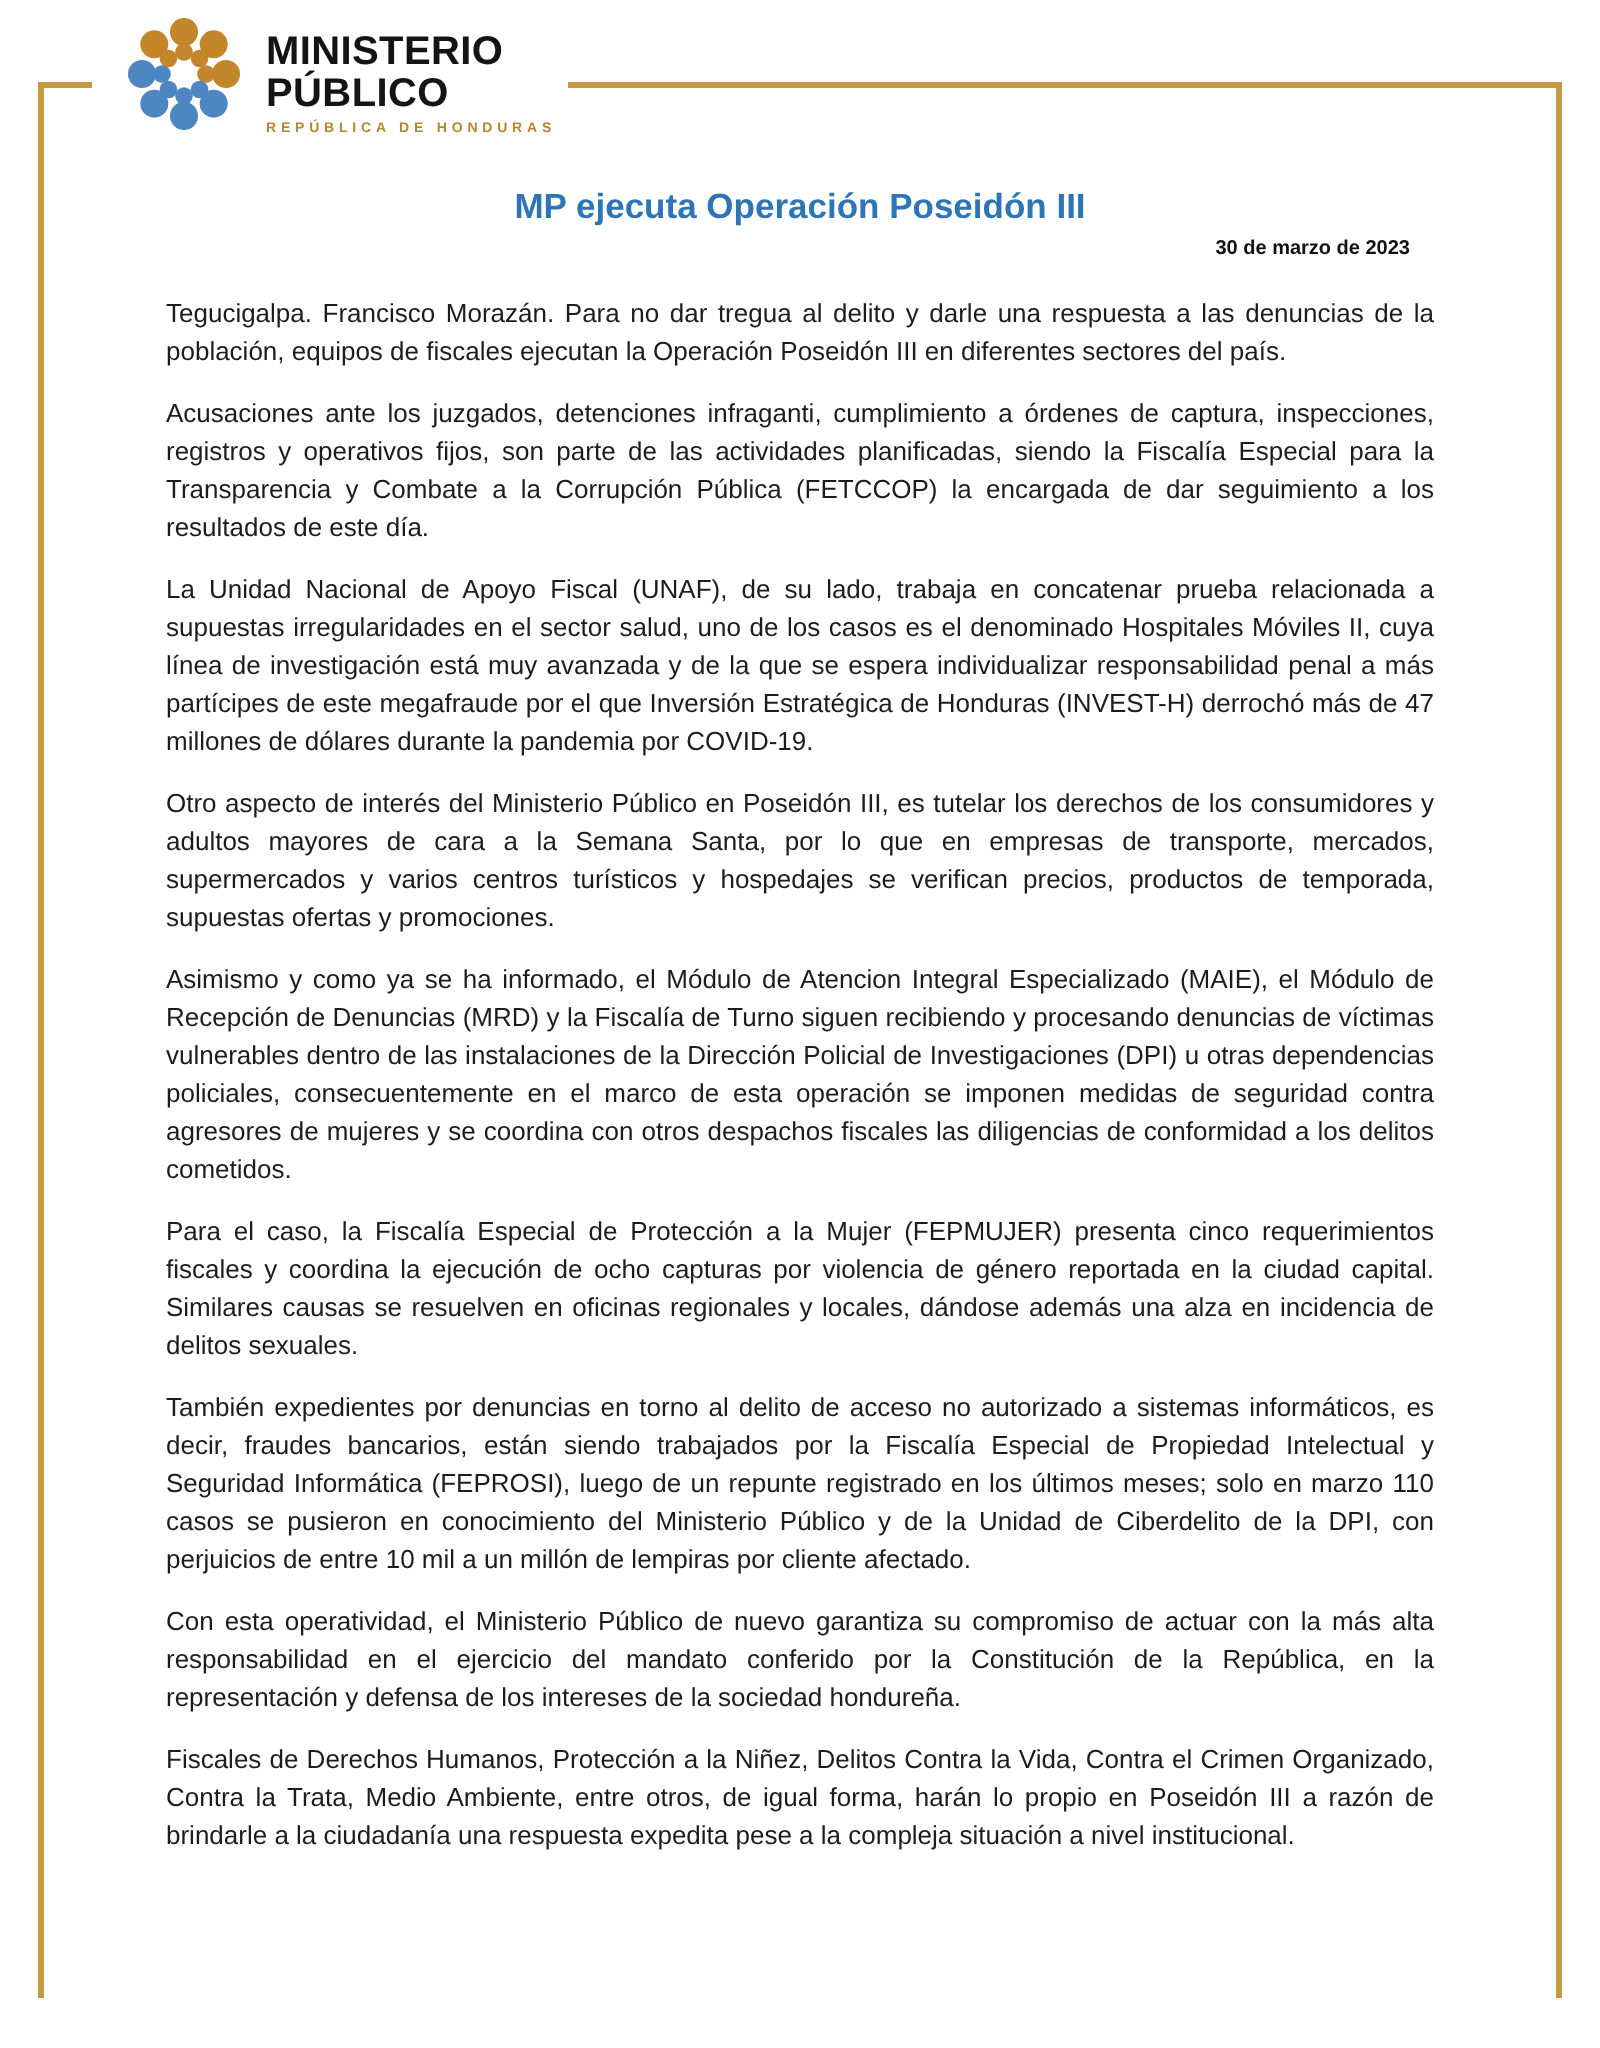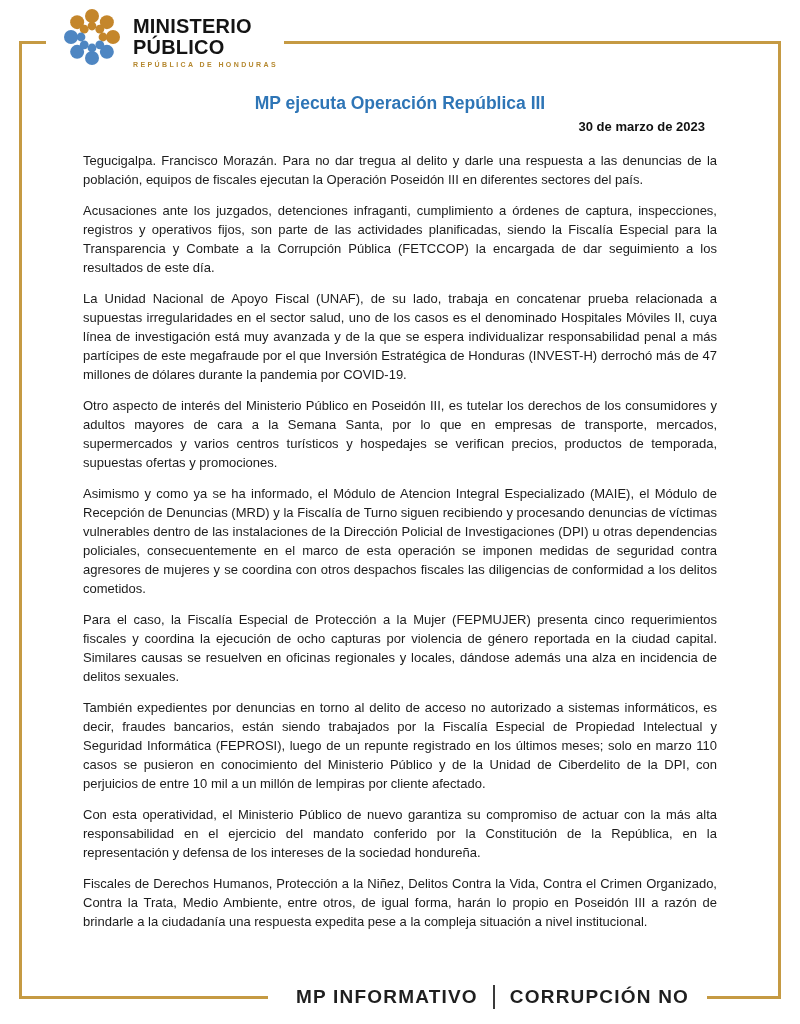--- a/index.html
+++ b/index.html
@@ -23,21 +23,21 @@
   
   .logo { position: absolute; left: 54px; top: 5px; display: flex; align-items: center; gap: 9px; background: #fff; padding: 0 6px; }
   .logo svg { width: 64px; height: 64px; }
   .logo-text { padding-top: 10px; }
   .logo-line { font-size: 20px; font-weight: bold; line-height: 21px; letter-spacing: 0.2px; color: #141414; }
   .logo-sub  { font-size: 7px; font-weight: bold; letter-spacing: 2.4px; color: #b5882f; margin-top: 3px; }
 
   
   .main { position: absolute; left: 83px; top: 0; width: 634px; }
   .title { margin-top: 93px; text-align: center; font-size: 17.5px; font-weight: bold; color: #2e75b6; }
-  .date  { text-align: right; font-size: 13px; font-weight: bold; margin: 5px 12px 0 0; color: #111; }
+  .date  { text-align: right; font-size: 10px; font-weight: bold; margin: 5px 12px 0 0; color: #111; }
 
   .article { margin-top: 17px; }
   .para {
     font-size: 13px; line-height: 19px;
     text-align: justify;
     margin-bottom: 12px;
     color: #1c1c1c;
   }
   .para strong { font-weight: normal; }
 
@@ -81,36 +81,29 @@
       <circle cx="21" cy="32" r="4.4" fill="#4e86c2"></circle>
     </svg>
     <div class="logo-text">
       <div class="logo-line">MINISTERIO</div>
       <div class="logo-line">PÚBLICO</div>
       <div class="logo-sub">REPÚBLICA DE HONDURAS</div>
     </div>
   </div>
 
   <div class="main">
-    <div class="title">MP ejecuta Operación República III</div>
+    <div class="title">MP ejecuta Operación Poseidón III</div>
     <div class="date">30 de marzo de 2023</div>
     <div class="article">
         <p class="para"><strong>Tegucigalpa. Francisco Morazán.</strong> Para no dar tregua al delito y darle una respuesta a las denuncias de la población, equipos de fiscales ejecutan la Operación Poseidón III en diferentes sectores del país.</p>
         <p class="para">Acusaciones ante los juzgados, detenciones infraganti, cumplimiento a órdenes de captura, inspecciones, registros y operativos fijos, son parte de las actividades planificadas, siendo la Fiscalía Especial para la Transparencia y Combate a la Corrupción Pública (FETCCOP) la encargada de dar seguimiento a los resultados de este día.</p>
         <p class="para">La Unidad Nacional de Apoyo Fiscal (UNAF), de su lado, trabaja en concatenar prueba relacionada a supuestas irregularidades en el sector salud, uno de los casos es el denominado Hospitales Móviles II, cuya línea de investigación está muy avanzada y de la que se espera individualizar responsabilidad penal a más partícipes de este megafraude por el que Inversión Estratégica de Honduras (INVEST-H) derrochó más de 47 millones de dólares durante la pandemia por COVID-19.</p>
         <p class="para">Otro aspecto de interés del Ministerio Público en Poseidón III, es tutelar los derechos de los consumidores y adultos mayores de cara a la Semana Santa, por lo que en empresas de transporte, mercados, supermercados y varios centros turísticos y hospedajes se verifican precios, productos de temporada, supuestas ofertas y promociones.</p>
         <p class="para">Asimismo y como ya se ha informado, el Módulo de Atencion Integral Especializado (MAIE), el Módulo de Recepción de Denuncias (MRD) y la Fiscalía de Turno siguen recibiendo y procesando denuncias de víctimas vulnerables dentro de las instalaciones de la Dirección Policial de Investigaciones (DPI) u otras dependencias policiales, consecuentemente en el marco de esta operación se imponen medidas de seguridad contra agresores de mujeres y se coordina con otros despachos fiscales las diligencias de conformidad a los delitos cometidos.</p>
         <p class="para">Para el caso, la Fiscalía Especial de Protección a la Mujer (FEPMUJER) presenta cinco requerimientos fiscales y coordina la ejecución de ocho capturas por violencia de género reportada en la ciudad capital. Similares causas se resuelven en oficinas regionales y locales, dándose además una alza en incidencia de delitos sexuales.</p>
         <p class="para">También expedientes por denuncias en torno al delito de acceso no autorizado a sistemas informáticos, es decir, fraudes bancarios, están siendo trabajados por la Fiscalía Especial de Propiedad Intelectual y Seguridad Informática (FEPROSI), luego de un repunte registrado en los últimos meses; solo en marzo 110 casos se pusieron en conocimiento del Ministerio Público y de la Unidad de Ciberdelito de la DPI, con perjuicios de entre 10 mil a un millón de lempiras por cliente afectado.</p>
         <p class="para">Con esta operatividad, el Ministerio Público de nuevo garantiza su compromiso de actuar con la más alta responsabilidad en el ejercicio del mandato conferido por la Constitución de la República, en la representación y defensa de los intereses de la sociedad hondureña.</p>
         <p class="para">Fiscales de Derechos Humanos, Protección a la Niñez, Delitos Contra la Vida, Contra el Crimen Organizado, Contra la Trata, Medio Ambiente, entre otros, de igual forma, harán lo propio en Poseidón III a razón de brindarle a la ciudadanía una respuesta expedita pese a la compleja situación a nivel institucional.</p>
       </div>
   </div>
 
-  <div class="footer">
-    <span class="f-line f-line-left"></span>
-    <span class="f-text">MP INFORMATIVO</span>
-    <span class="f-sep"></span>
-    <span class="f-text">CORRUPCIÓN NO</span>
-    <span class="f-line f-line-right"></span>
-  </div>
 
 </div>
 
 </body></html>

